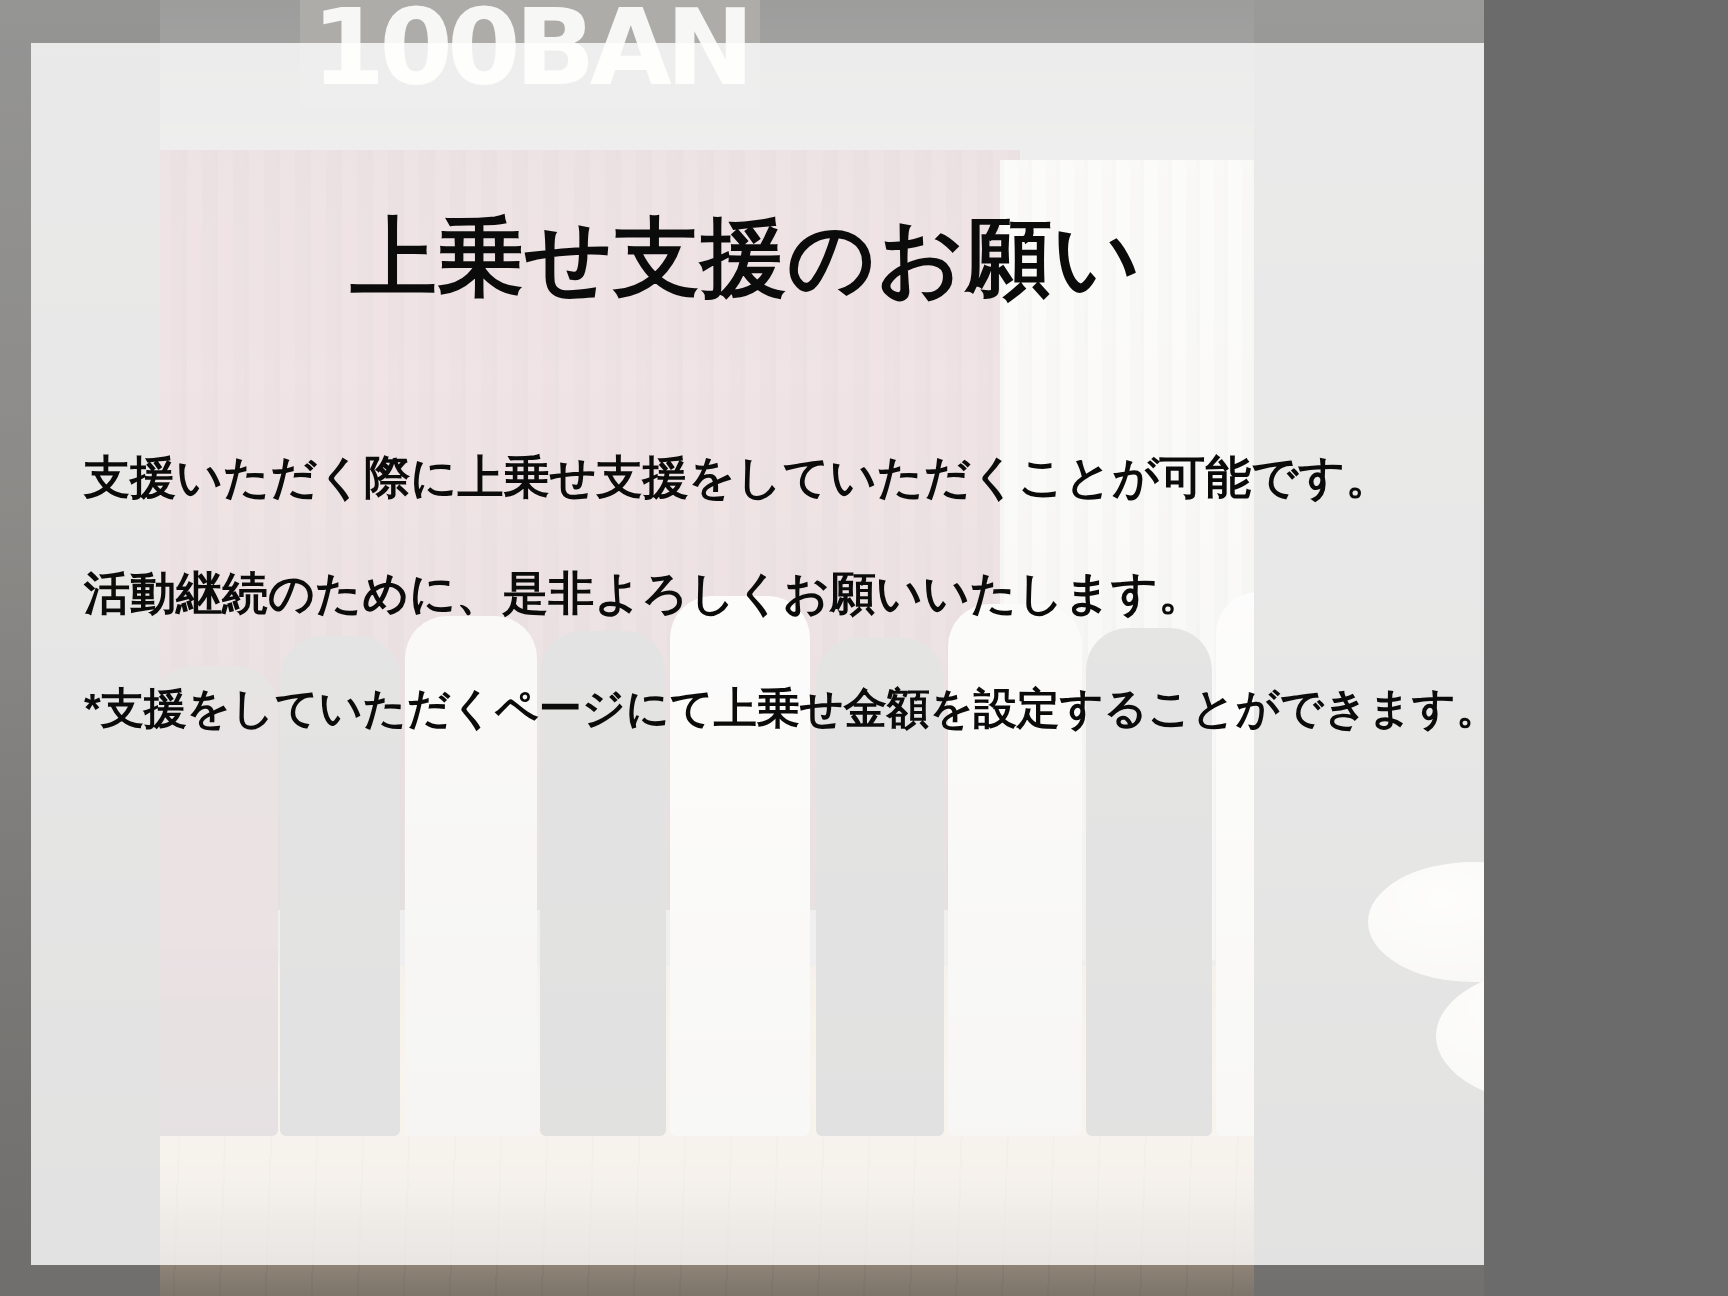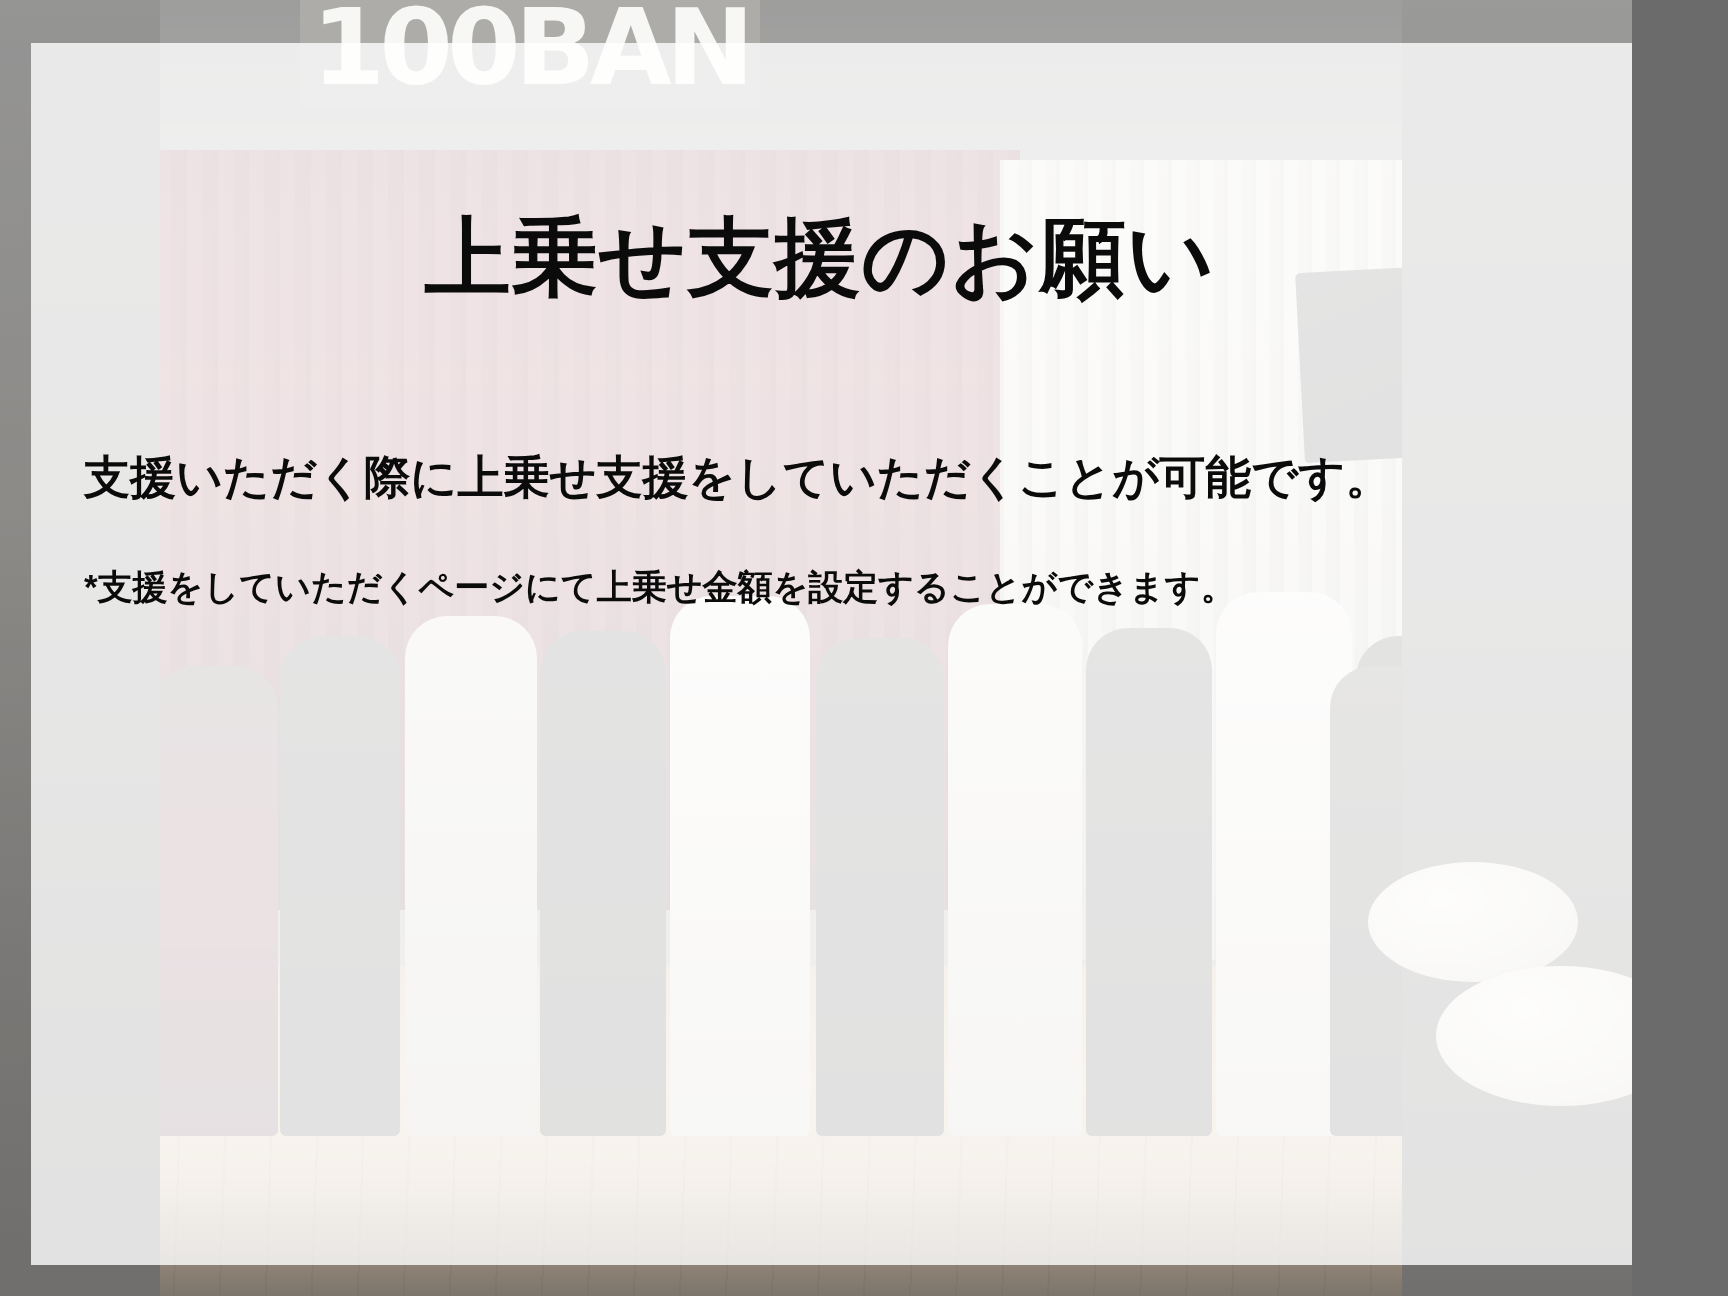--- a/index.html
+++ b/index.html
@@ -3,21 +3,21 @@
 <meta charset="utf-8">
 <title>上乗せ支援のお願い</title>
 <style>
   html, body {
     margin: 0;
     padding: 0;
     background: #6b6b6b;
   }
   .slide {
     position: relative;
-    width: 1632px;
+    width: 1484px;
     height: 1296px;
     overflow: hidden;
     font-family: "Liberation Sans", "DejaVu Sans", sans-serif;
     background: #8a8a88;
   }
 
   
   .photo {
     position: absolute;
     inset: 0;
@@ -159,21 +159,21 @@
   .body-line {
     color: #0b0b0b;
     font-weight: 700;
     font-size: 46px;
     line-height: 1.18;
     letter-spacing: 0px;
     white-space: nowrap;
   }
   .body-line.l1 { margin-bottom: 62px; }
   .body-line.l2 { margin-bottom: 62px; }
-  .body-line.l3 { font-size: 35px; }
+  .body-line.l3 { font-size: 43px; }
 </style>
 </head>
 <body>
 
 <div class="slide">
 
   <div class="photo">
     <div class="ph-ceiling"></div>
     <div class="ph-curtain"></div>
     <div class="ph-curtain-w"></div>
@@ -208,17 +208,18 @@
 
   <div class="wash"></div>
   <div class="overlay"></div>
 
   <div class="content">
 
     <h1 class="title">上乗せ支援のお願い</h1>
 
     <div class="body-block">
       <p class="body-line l1">支援いただく際に上乗せ支援をしていただくことが可能です。</p>
+      <p class="body-line l2">活動継続のために、是非よろしくお願いいたします。</p>
       <p class="body-line l3">*支援をしていただくページにて上乗せ金額を設定することができます。</p>
     </div>
 
   </div>
 </div>
 
 </body></html>

